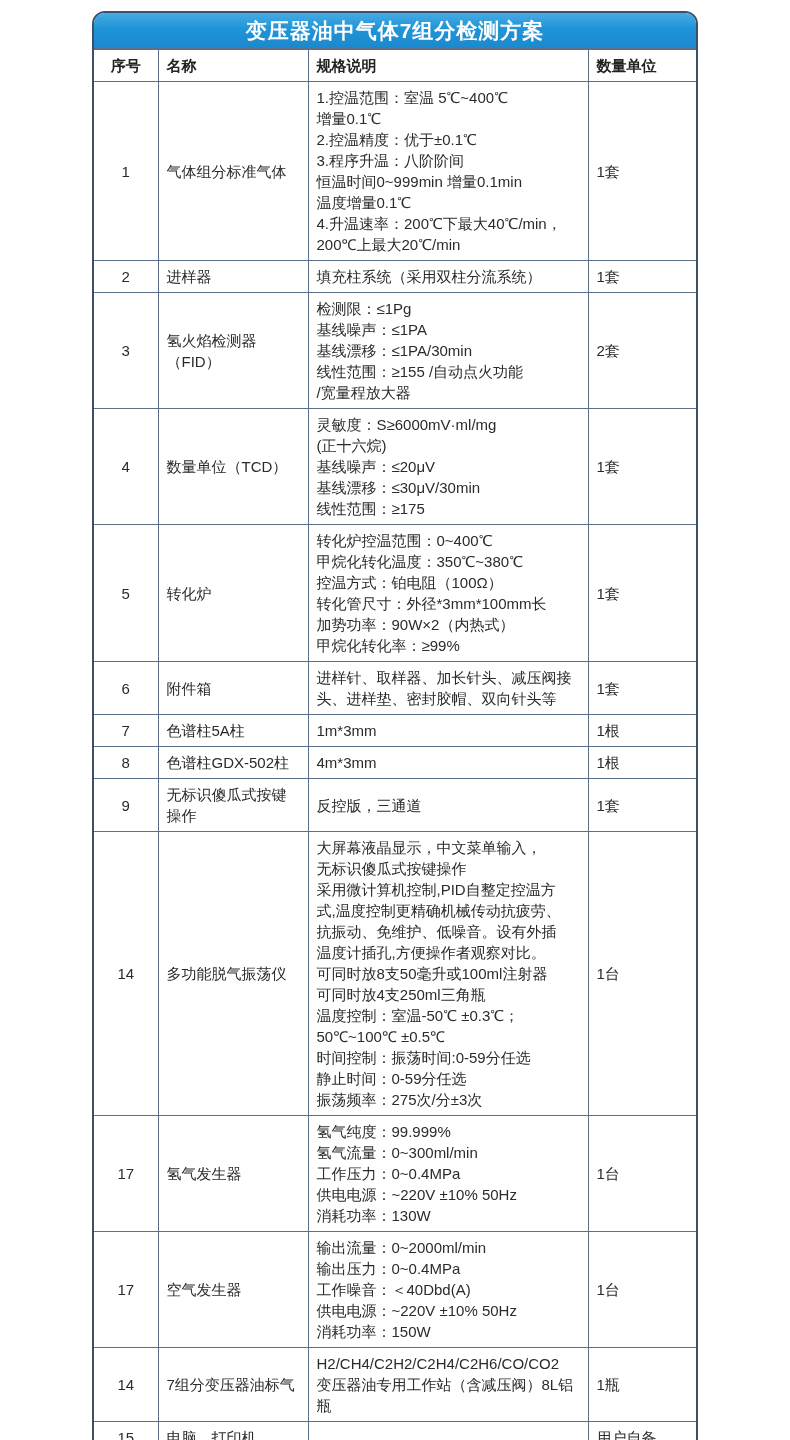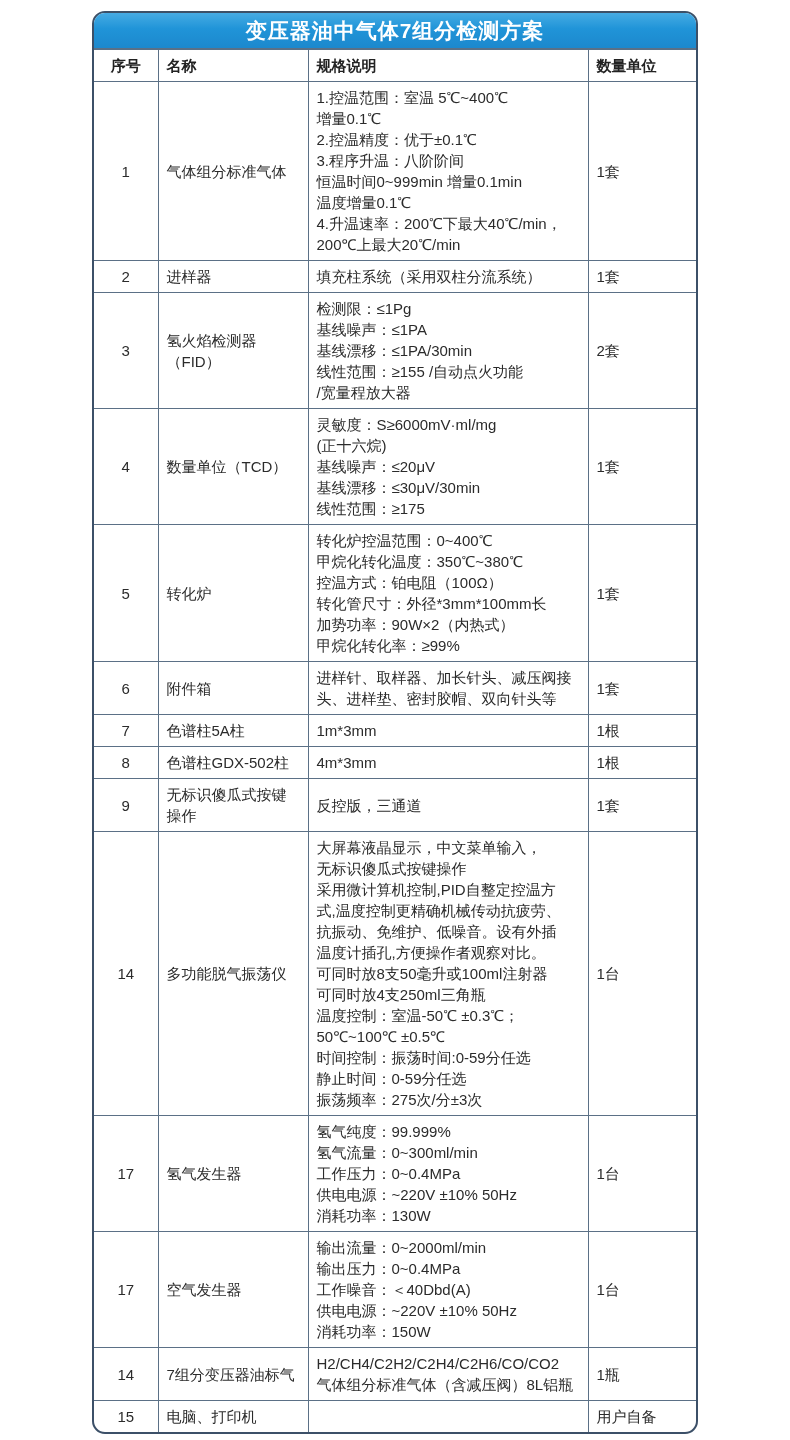--- a/index.html
+++ b/index.html
@@ -210,21 +210,21 @@
 输出压力：0~0.4MPa
 工作噪音：＜40Dbd(A)
 供电电源：~220V ±10% 50Hz
 消耗功率：150W</td>
           <td>1台</td>
         </tr>
         <tr>
           <td class="no">14</td>
           <td>7组分变压器油标气</td>
           <td class="spec">H2/CH4/C2H2/C2H4/C2H6/CO/CO2
-气体组分标准气体（含减压阀）8L铝瓶</td>
+变压器油专用工作站（含减压阀）8L铝瓶</td>
           <td>1瓶</td>
         </tr>
         <tr>
           <td class="no">15</td>
           <td>电脑、打印机</td>
           <td class="spec"></td>
           <td>用户自备</td>
         </tr>
       </tbody>
     </table>

